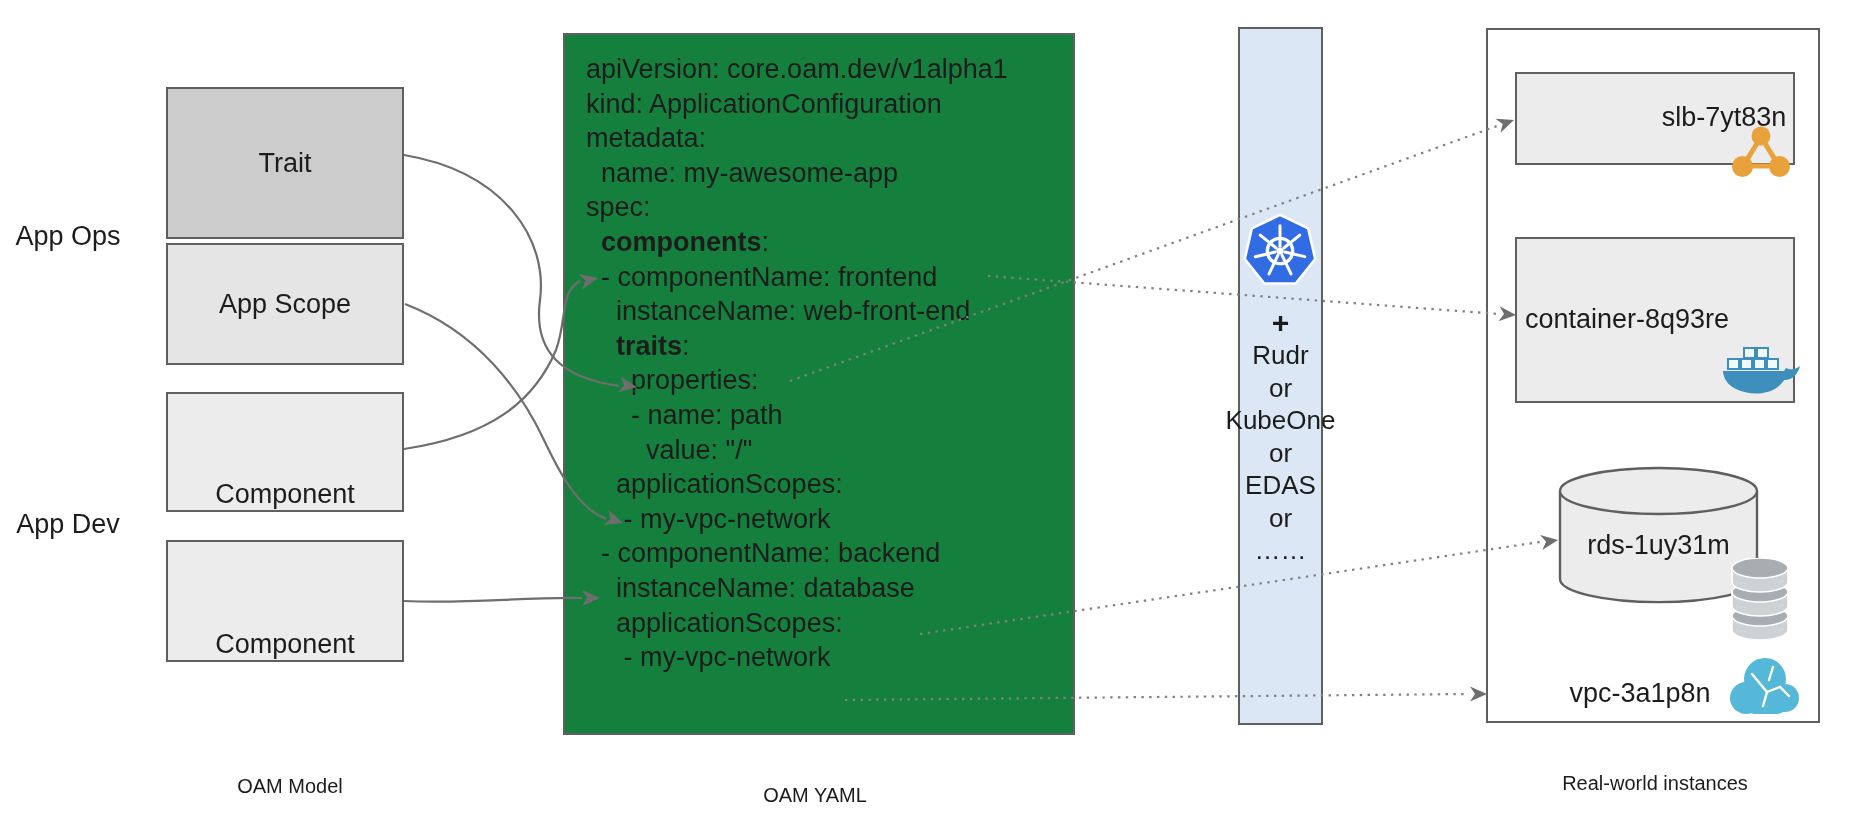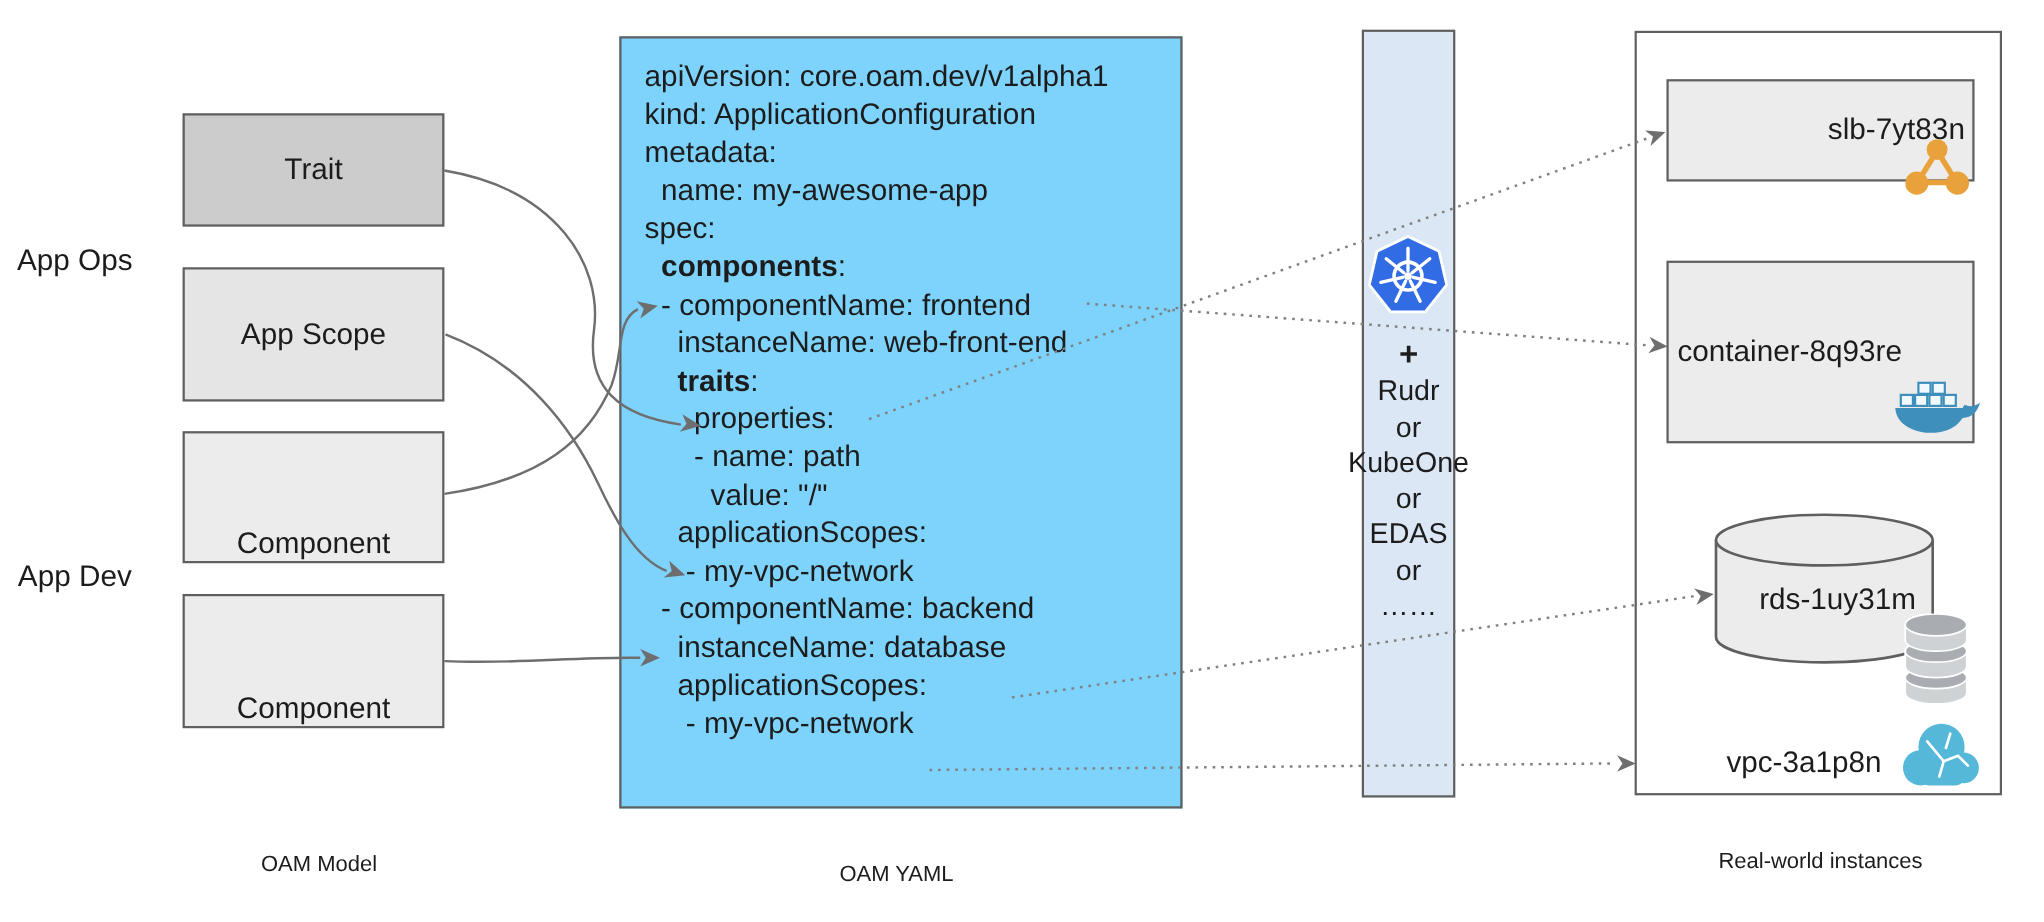--- a/index.html
+++ b/index.html
@@ -9,21 +9,21 @@
   .mbox{position:absolute;left:166px;width:238px;border:2px solid #5f5f5f;
         display:flex;align-items:center;justify-content:center;
         font-size:27px;box-sizing:border-box;}
   .mbox.dark1{background:#cccccc;}
   .mbox.dark2{background:#e5e5e5;}
   .mbox.light{background:#ececec;align-items:flex-end;}
   .side-label{position:absolute;font-size:27px;text-align:center;width:130px;left:3px;}
   .caption{position:absolute;font-size:20px;text-align:center;}
   
   .yaml-box{position:absolute;left:563px;top:33px;width:512px;height:702px;
-            background:#7dd3fc;border:2px solid #5f5f5f;box-sizing:border-box;
+            background:#15803d;border:2px solid #5f5f5f;box-sizing:border-box;
             padding:17px 0 0 21px;}
   .yline{font-size:27px;line-height:34.6px;white-space:pre;}
   .yline b{font-weight:700;}
   
   .runtime-col{position:absolute;left:1238px;top:27px;width:85px;height:698px;
                background:#dbe7f4;border:2px solid #5f5f5f;box-sizing:border-box;}
   .runtime-text{position:absolute;left:1218px;top:306px;width:125px;text-align:center;}
   .runtime-plus{font-size:30px;font-weight:700;line-height:33px;}
   .ritem{font-size:26px;line-height:32.5px;}
   
@@ -34,21 +34,21 @@
   .ilabel{position:absolute;font-size:27px;text-align:center;}
   svg.icon{position:absolute;}
   #overlay{position:absolute;left:0;top:0;pointer-events:none;}
 </style>
 </head>
 <body>
 
 <div class="side-label" style="top:221px;">App Ops</div>
 <div class="side-label" style="top:509px;">App Dev</div>
 
-<div class="mbox dark1" style="top:103px;height:103px;">
+<div class="mbox dark1" style="top:87px;height:152px;">
     <span>Trait</span>
   </div>
 <div class="mbox dark2" style="top:243px;height:122px;">
     <span>App Scope</span>
   </div>
 <div class="mbox light" style="top:392px;height:120px;">
     <span>Component</span>
   </div>
 <div class="mbox light" style="top:540px;height:122px;">
     <span>Component</span>
@@ -139,21 +139,21 @@
     <rect x="47" y="15" width="11" height="10"></rect>
     <rect x="24" y="4" width="11" height="10"></rect>
     <rect x="37" y="4" width="11" height="10"></rect>
   </g>
 </svg>
 
 <svg class="icon" style="left:1558px;top:465px;" width="201" height="140" viewBox="0 0 201 140">
   <path d="M2,26 v88 a98,23 0 0 0 197,0 v-88" fill="#ececec" stroke="#5f5f5f" stroke-width="2.4"></path>
   <ellipse cx="100.5" cy="26" rx="98.5" ry="23" fill="#ececec" stroke="#5f5f5f" stroke-width="2.4"></ellipse>
 </svg>
-<div class="ilabel" style="left:1558px;top:530px;width:201px;margin-left:12px;">rds-1uy31m</div>
+<div class="ilabel" style="left:1558px;top:530px;width:201px;">rds-1uy31m</div>
 <svg class="icon" style="left:1728px;top:558px;" width="64" height="84" viewBox="0 0 64 84">
   <g stroke="#ffffff" stroke-width="1.6">
     <path d="M4,58 a28,10 0 0 1 56,0 v14 a28,10 0 0 1 -56,0 z" fill="#cfd2d5"></path>
     <ellipse cx="32" cy="58" rx="28" ry="10" fill="#a9adb1"></ellipse>
     <path d="M4,34 a28,10 0 0 1 56,0 v14 a28,10 0 0 1 -56,0 z" fill="#cfd2d5"></path>
     <ellipse cx="32" cy="34" rx="28" ry="10" fill="#a9adb1"></ellipse>
     <path d="M4,10 a28,10 0 0 1 56,0 v14 a28,10 0 0 1 -56,0 z" fill="#cfd2d5"></path>
     <ellipse cx="32" cy="10" rx="28" ry="10" fill="#a9adb1"></ellipse>
   </g>
 </svg>

